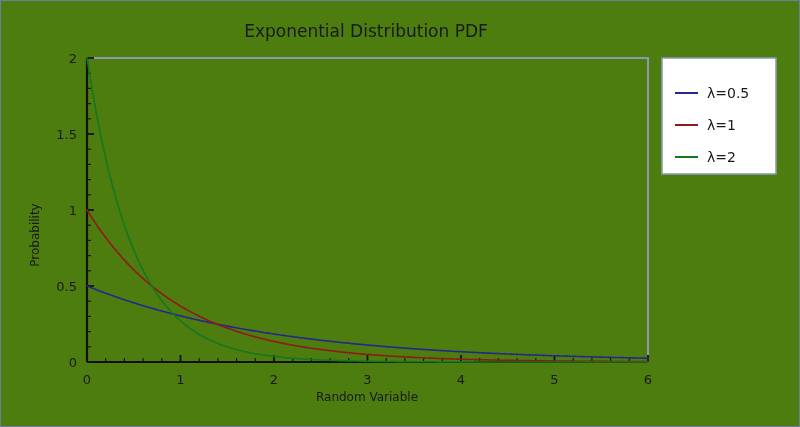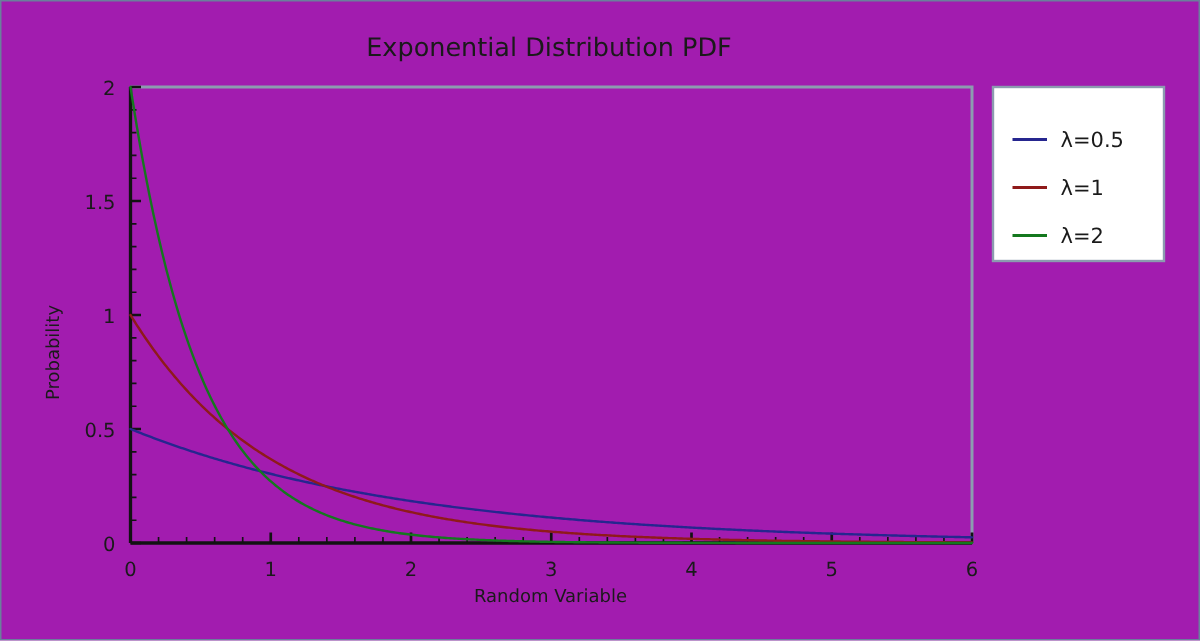--- a/index.html
+++ b/index.html
@@ -10,21 +10,21 @@
   body {
     width: 800px;
     height: 427px;
     font-family: "DejaVu Sans", sans-serif;
     overflow: hidden;
   }
   #figure {
     position: relative;
     width: 800px;
     height: 427px;
-    background: #a21caf;
+    background: #4d7c0f;
     box-sizing: border-box;
     border: 1px solid #6b7f9c;
   }
   #chart-svg {
     position: absolute;
     left: 0;
     top: 0;
     width: 800px;
     height: 427px;
     display: block;

